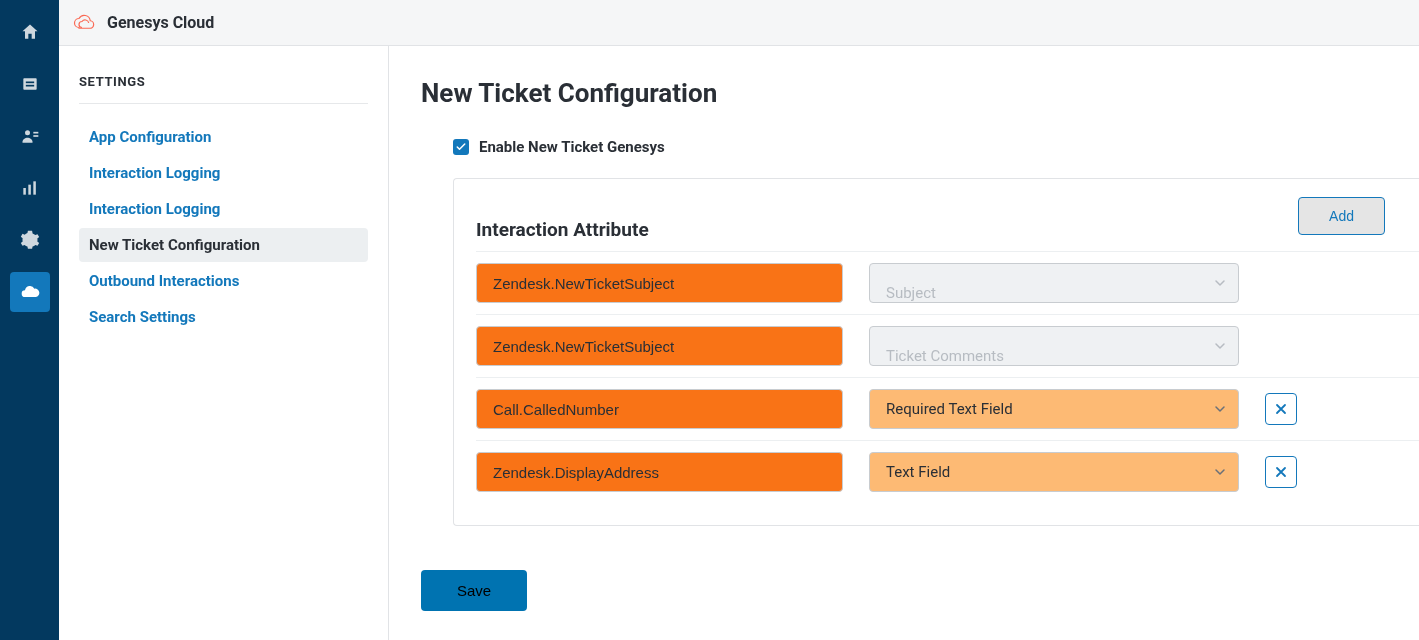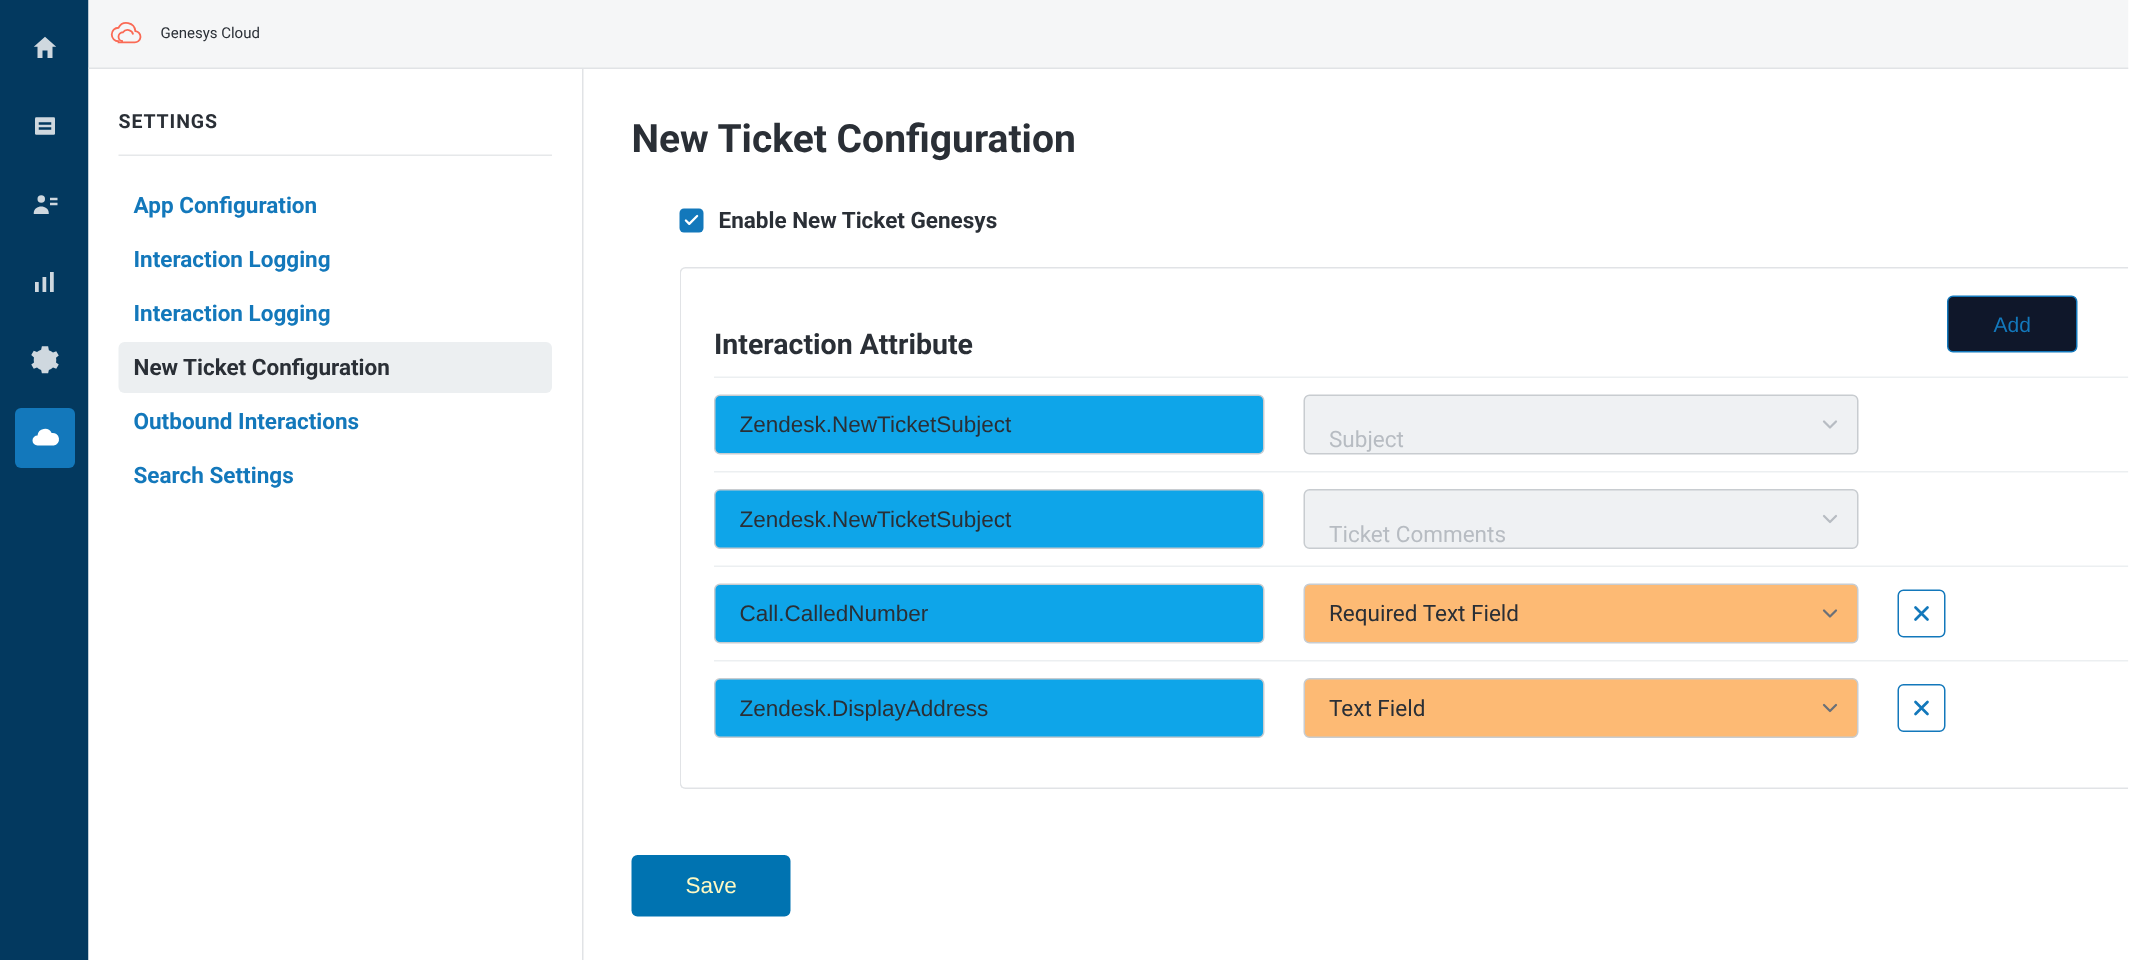--- a/index.html
+++ b/index.html
@@ -61,23 +61,23 @@
     display: flex;
     align-items: center;
     gap: 10px;
   }
   .brand-logo {
     width: 24px;
     height: 18px;
     color: #fa6a55;
   }
   .brand-name {
-    font-weight: 400;
-    color: #2a2f36;
-    font-size: 10px;
+    font-weight: 700;
+    color: #2a2f36;
+    font-size: 16px;
   }
 
   .body {
     flex: 1;
     display: flex;
     min-height: 0;
   }
 
   
   .settings-side {
@@ -171,21 +171,21 @@
     font-weight: 700;
     color: #2a2f36;
     font-size: 15px;
   }
   .add-btn {
     position: absolute;
     right: 34px;
     top: -4px;
     border: 1px solid #1378bb;
     color: #1378bb;
-    background: #0f172a;
+    background: #e5e5e5;
     padding: 10px 30px;
     border-radius: 4px;
     font-size: 14px;
     cursor: pointer;
   }
 
   .map-row {
     display: flex;
     align-items: center;
     gap: 26px;
@@ -194,21 +194,21 @@
   }
   .map-row:first-of-type { border-top: 1px solid #eceff1; }
   .text-input {
     width: 367px;
     height: 40px;
     border: 1px solid #c8ccd0;
     border-radius: 4px;
     padding: 0 16px;
     font-size: 15px;
     color: #2a2f36;
-    background: #0ea5e9;
+    background: #f97316;
   }
   .select {
     width: 370px;
     height: 40px;
     border: 1px solid #c8ccd0;
     border-radius: 4px;
     padding: 0 34px 0 16px;
     font-size: 15px;
     color: #2a2f36;
     background: #fdba74;
@@ -245,21 +245,21 @@
     justify-content: center;
     cursor: pointer;
   }
   .remove-btn svg { width: 12px; height: 12px; }
   .remove-placeholder { width: 32px; }
 
   .save-btn {
     margin-top: 44px;
     margin-left: 0;
     background: #0073b1;
-    color: #fef9c3;
+    color: #000000;
     border: none;
     padding: 12px 36px;
     border-radius: 4px;
     font-size: 15px;
     cursor: pointer;
   }
 </style>
 </head>
 <body>
 

